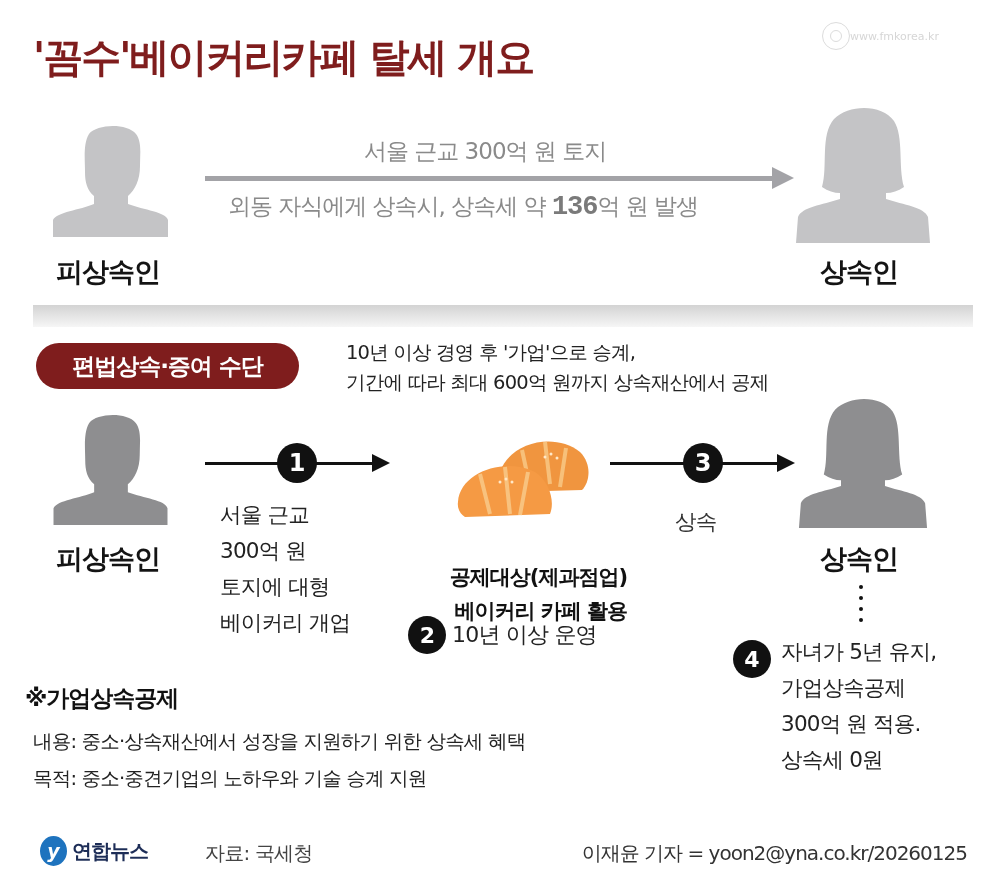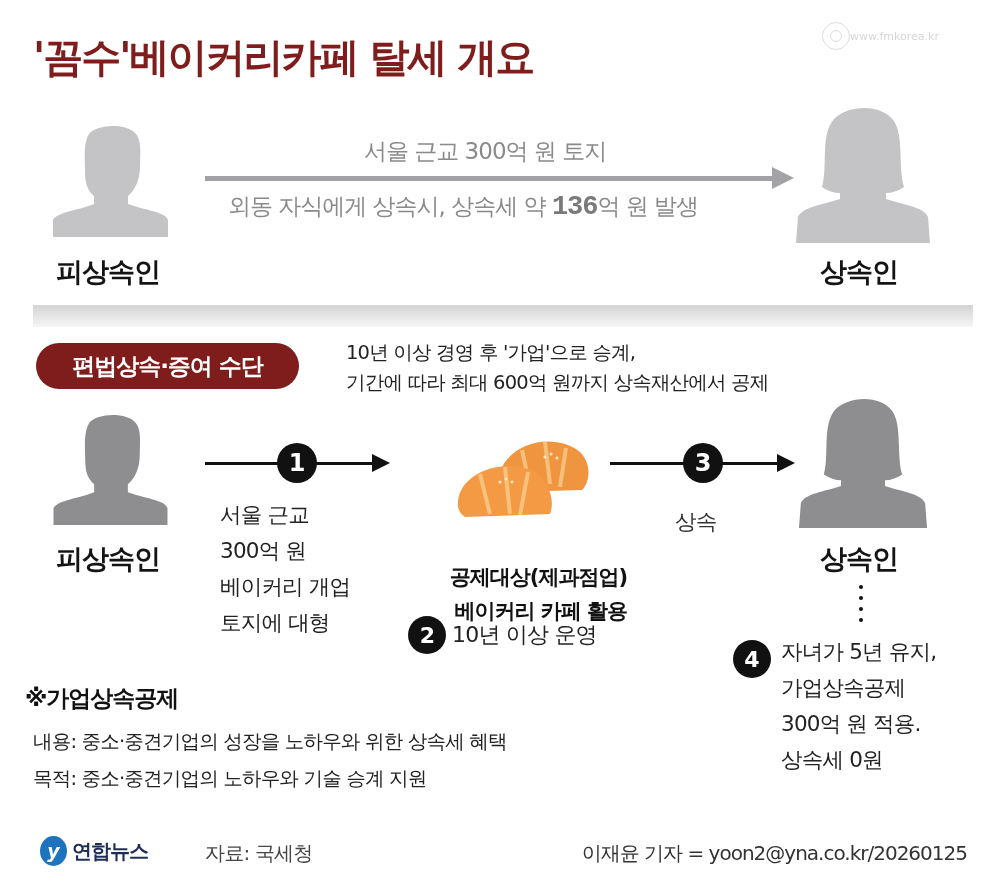--- a/index.html
+++ b/index.html
@@ -89,22 +89,22 @@
   <path d="M37 10 C45 0 75 -1 84 10 C90 18 88 30 88 42 C88 56 83 66 76 72 L76 80 C92 86 114 88 116 96 L116 113 L1 113 L1 96 C5 88 28 86 42 80 L42 72 C35 66 33 58 33 48 C33 36 31 20 37 10 Z" fill="#8e8e90"></path>
 </svg>
 <div class="abs lbl-big" style="left:56px;top:541px">피상속인</div>
 
 <div class="abs black-arrow" style="left:205px;top:462px;width:170px"></div>
 <div class="abs arrowhead-b" style="left:372px;top:454px"></div>
 <div class="abs num" style="left:277px;top:443px">1</div>
 <div class="abs step1-text">
   <div>서울 근교</div>
   <div>300억 원</div>
+  <div>토지에 대형</div>
   <div>베이커리 개업</div>
-  <div>토지에 대형</div>
 </div>
 
 <svg class="abs" style="left:450px;top:432px" width="145" height="90" viewBox="0 0 145 90">
   <path d="M50 40 C60 10 105 0 130 20 C142 32 140 50 132 58 L60 60 Z" fill="#f0953f"></path>
   <path d="M72 18 L80 55 M95 10 L100 52 M116 16 L110 55" stroke="#f7c07a" stroke-width="4" fill="none"></path>
   <path d="M8 70 C10 40 55 25 85 40 C100 50 105 70 100 82 L15 85 C10 82 7 76 8 70 Z" fill="#f59a44"></path>
   <path d="M30 42 L40 82 M55 35 L60 82 M78 40 L70 83" stroke="#f8c27e" stroke-width="4" fill="none"></path>
   <circle cx="50" cy="50" r="1.5" fill="#ffe8c8"></circle>
     <circle cx="56" cy="47" r="1.5" fill="#ffe8c8"></circle>
     <circle cx="62" cy="50" r="1.5" fill="#ffe8c8"></circle>
@@ -142,21 +142,21 @@
   <div class="num">4</div>
   <div class="step4-text">
     <div>자녀가 5년 유지,</div>
     <div>가업상속공제</div>
     <div>300억 원 적용.</div>
     <div>상속세 0원</div>
   </div>
 </div>
 
 <div class="abs note-title">※가업상속공제</div>
-<div class="abs note-line" style="top:728px">내용: 중소·중견기업의 성장을 노하우와 위한 상속세 혜택</div>
+<div class="abs note-line" style="top:728px">내용: 중소·상속재산에서 성장을 지원하기 위한 상속세 혜택</div>
 <div class="abs note-line" style="top:765px">목적: 중소·중견기업의 노하우와 기술 승계 지원</div>
 
 <div class="abs footer-logo">
   <div class="logo-mark">y</div>
   <span class="logo-text">연합뉴스</span>
 </div>
 <div class="abs source">자료: 국세청</div>
 <div class="abs credit">이재윤 기자 = yoon2@yna.co.kr/20260125</div>
 
 </body></html>

